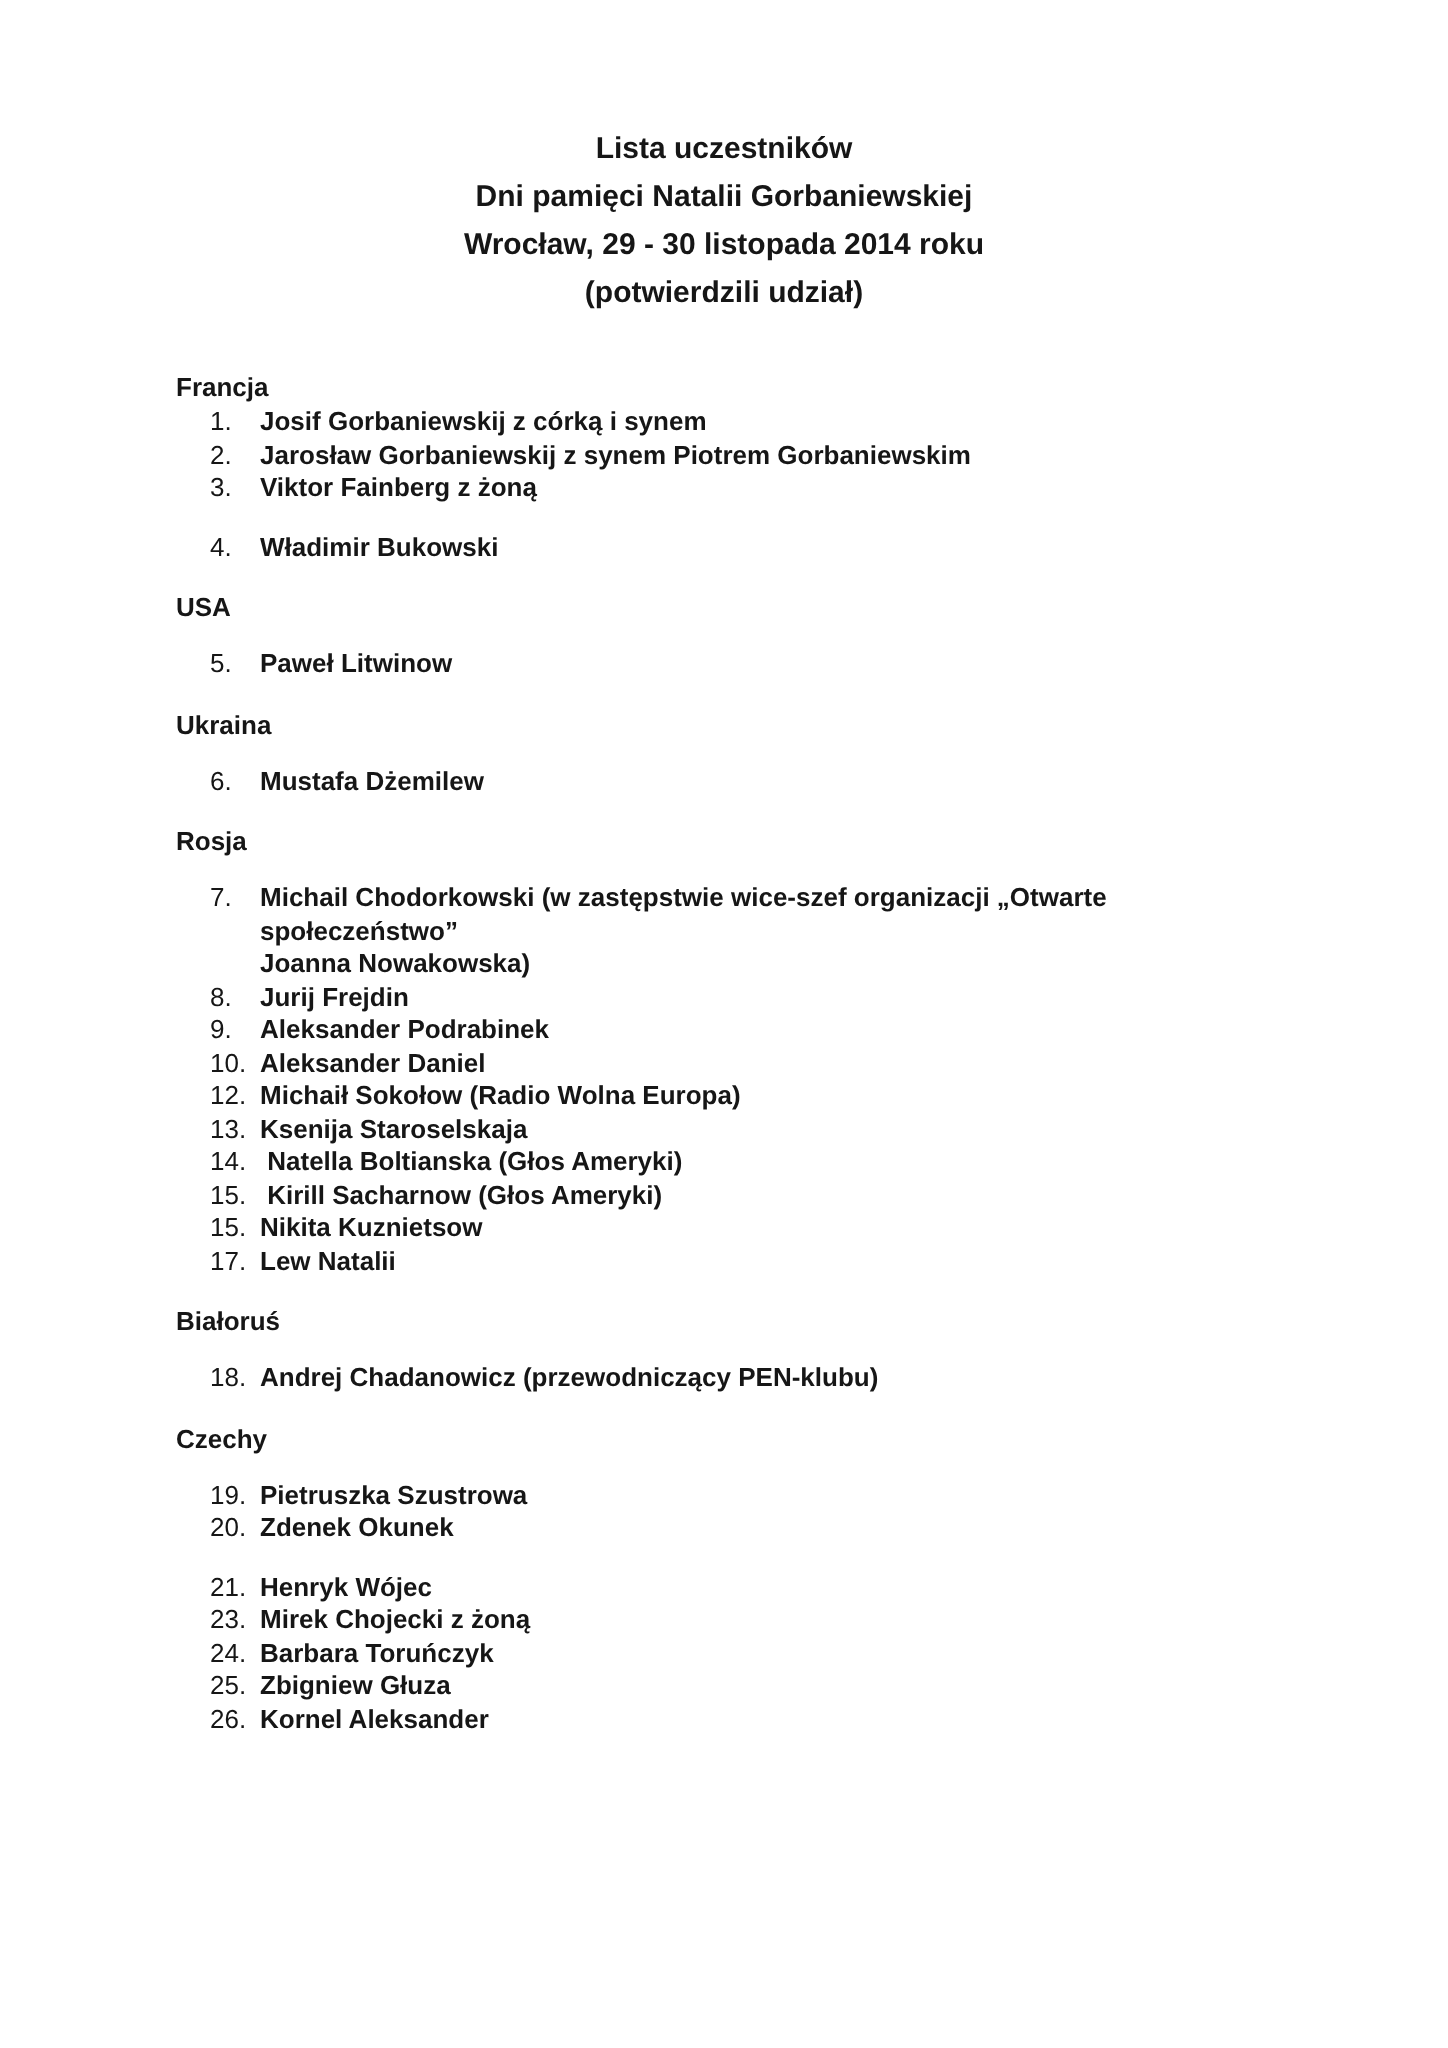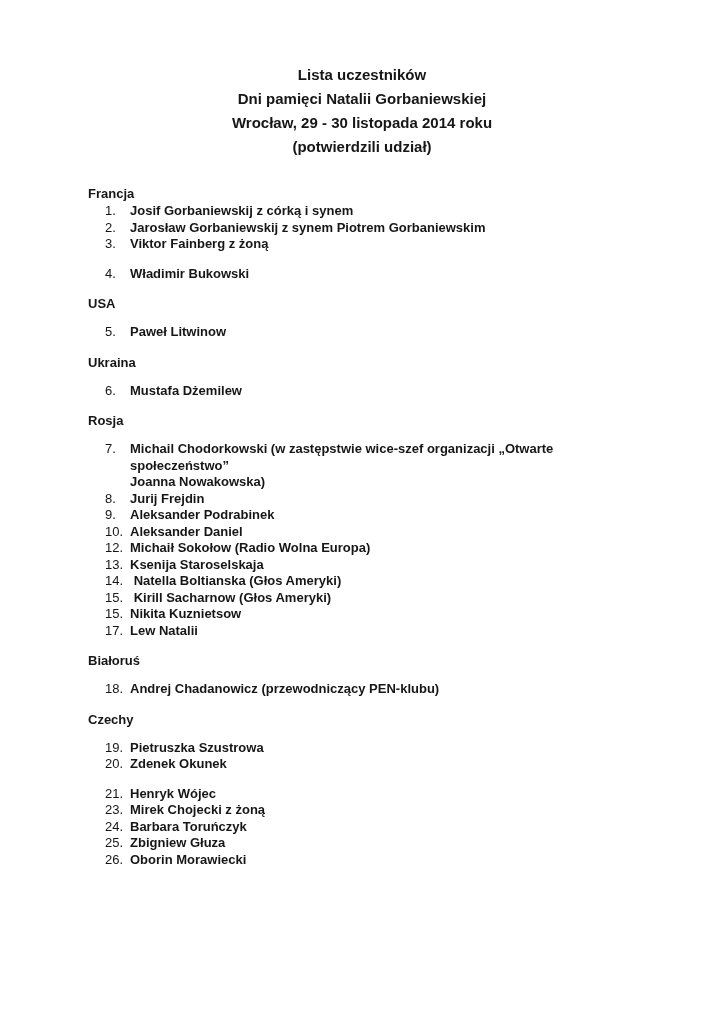--- a/index.html
+++ b/index.html
@@ -192,18 +192,18 @@
           <div class="item">
             <span class="num">24.</span>
             <span class="txt">Barbara Toruńczyk</span>
           </div>
           <div class="item">
             <span class="num">25.</span>
             <span class="txt">Zbigniew Głuza</span>
           </div>
           <div class="item">
             <span class="num">26.</span>
-            <span class="txt">Oborin Morawiecki</span>
+            <span class="txt">Kornel Aleksander</span>
           </div>
         </div>
       </div>
     </div>
 </div>
 
 </body></html>

